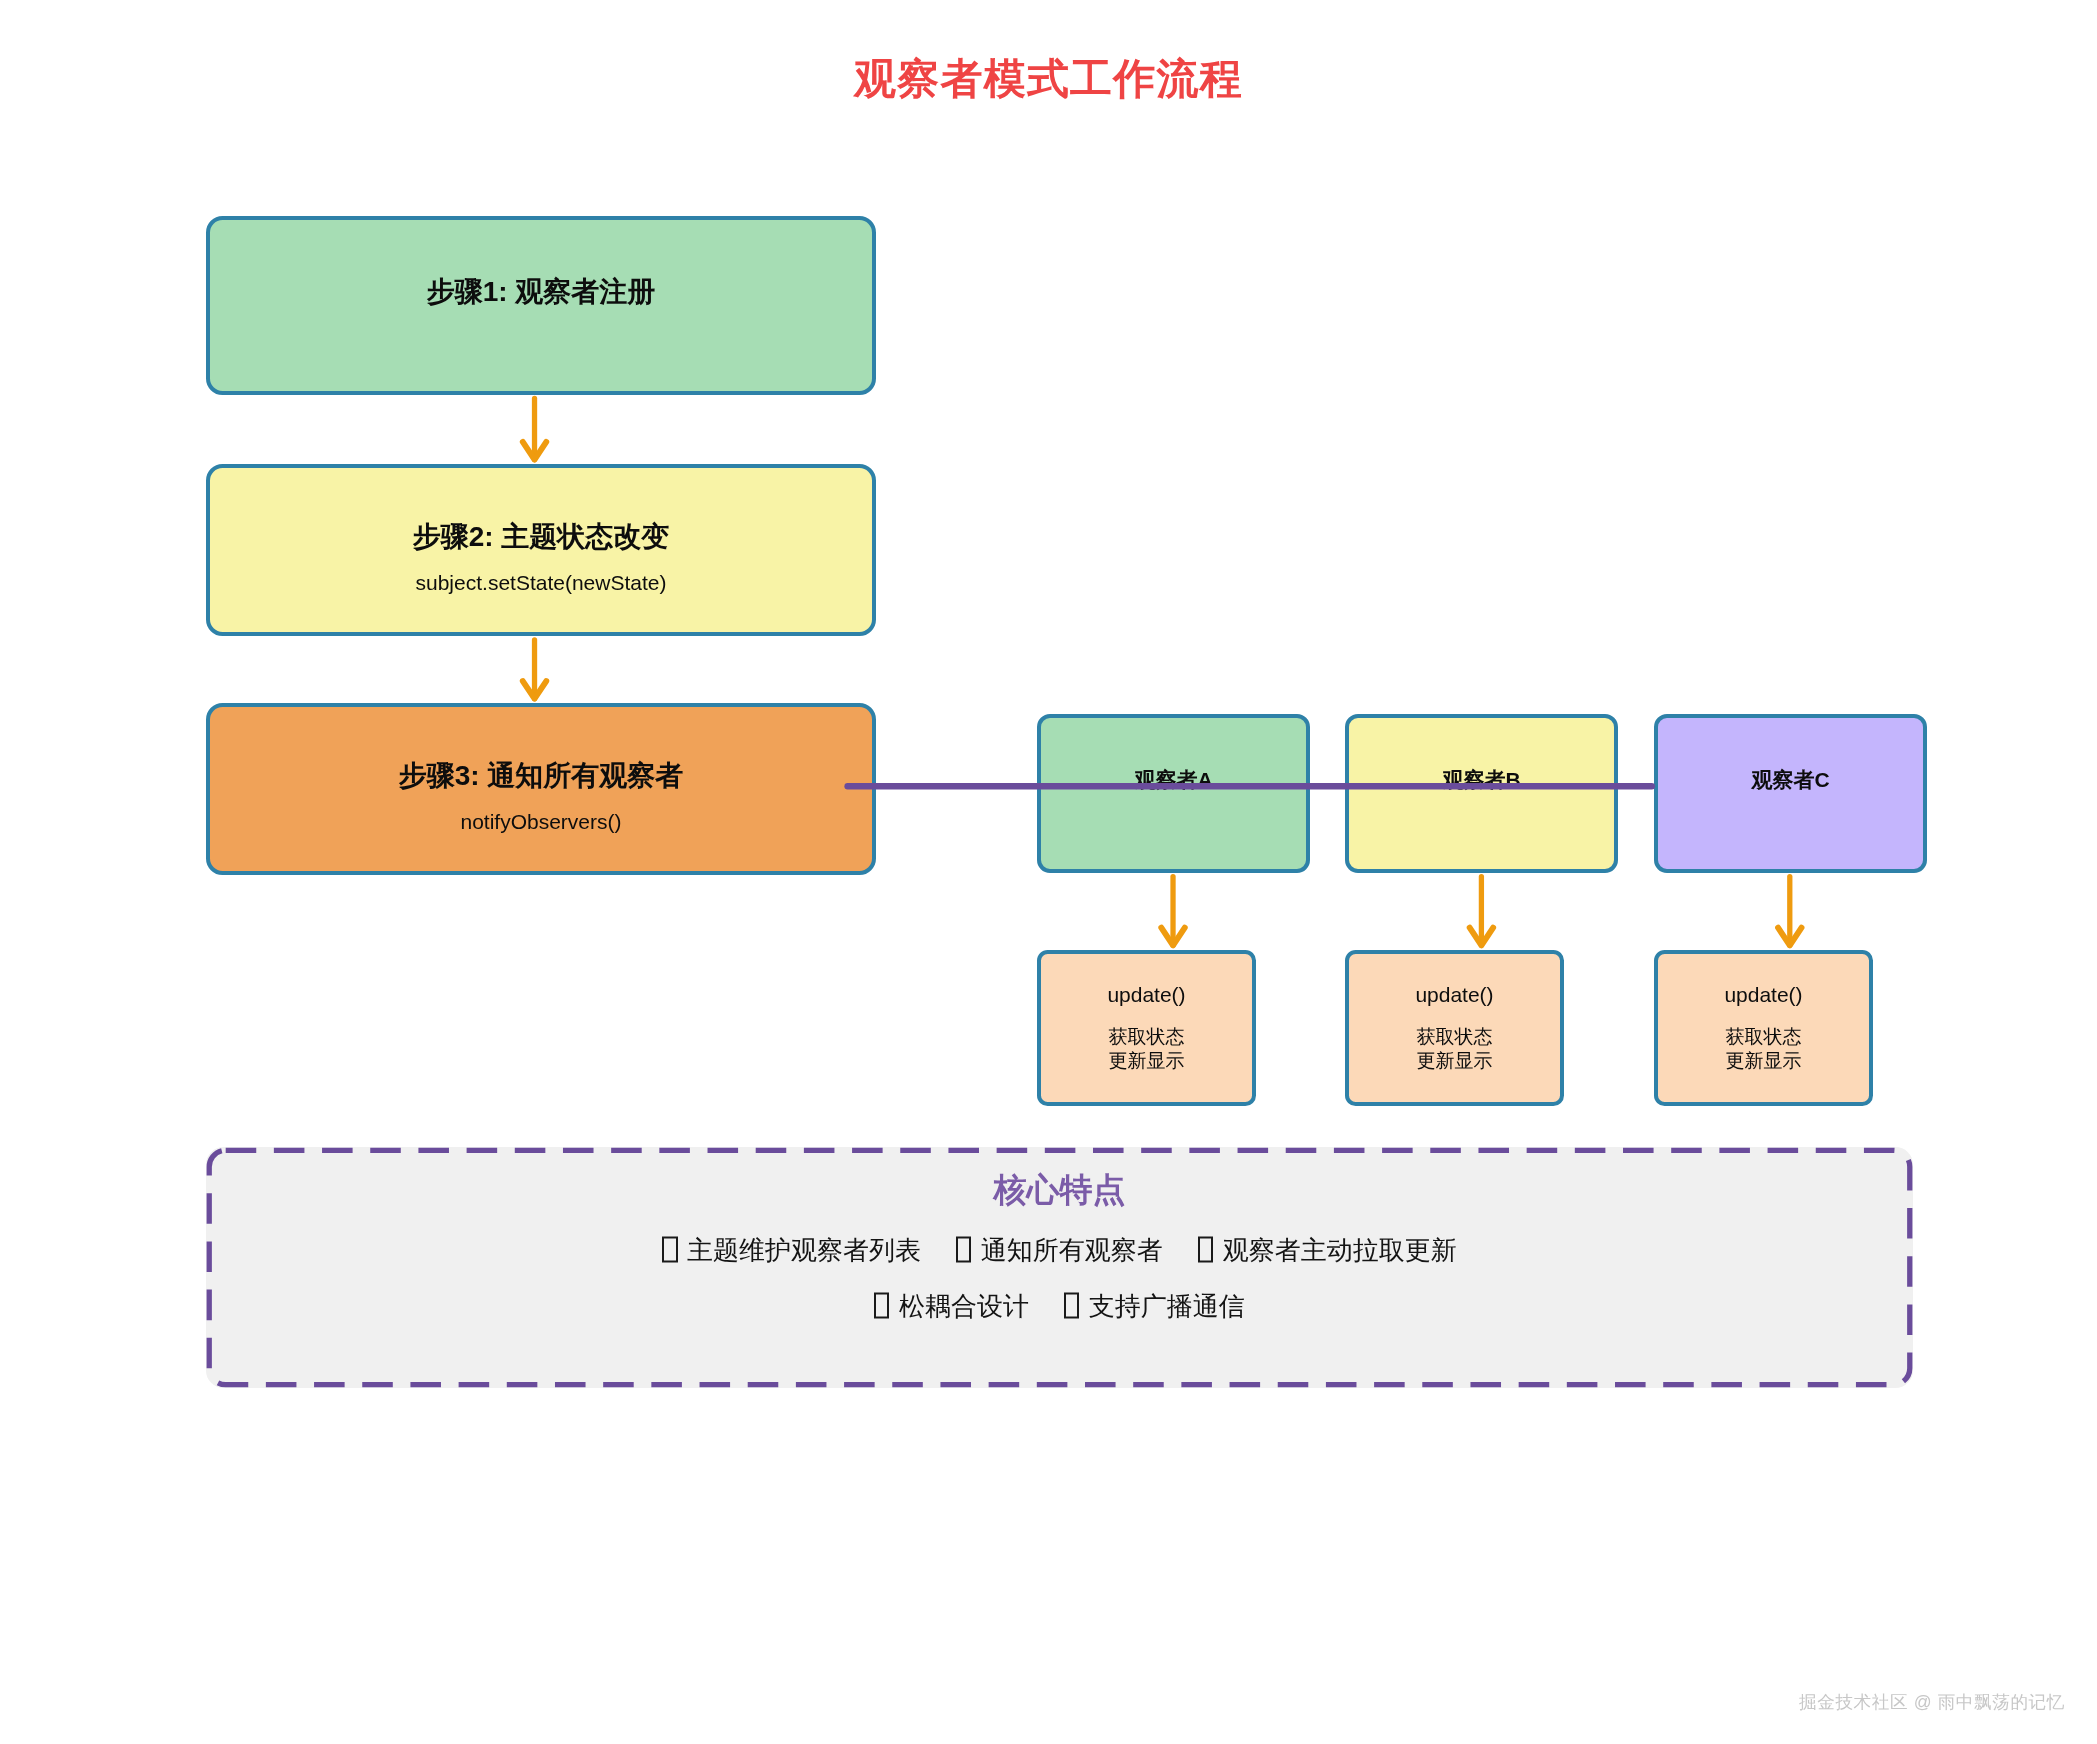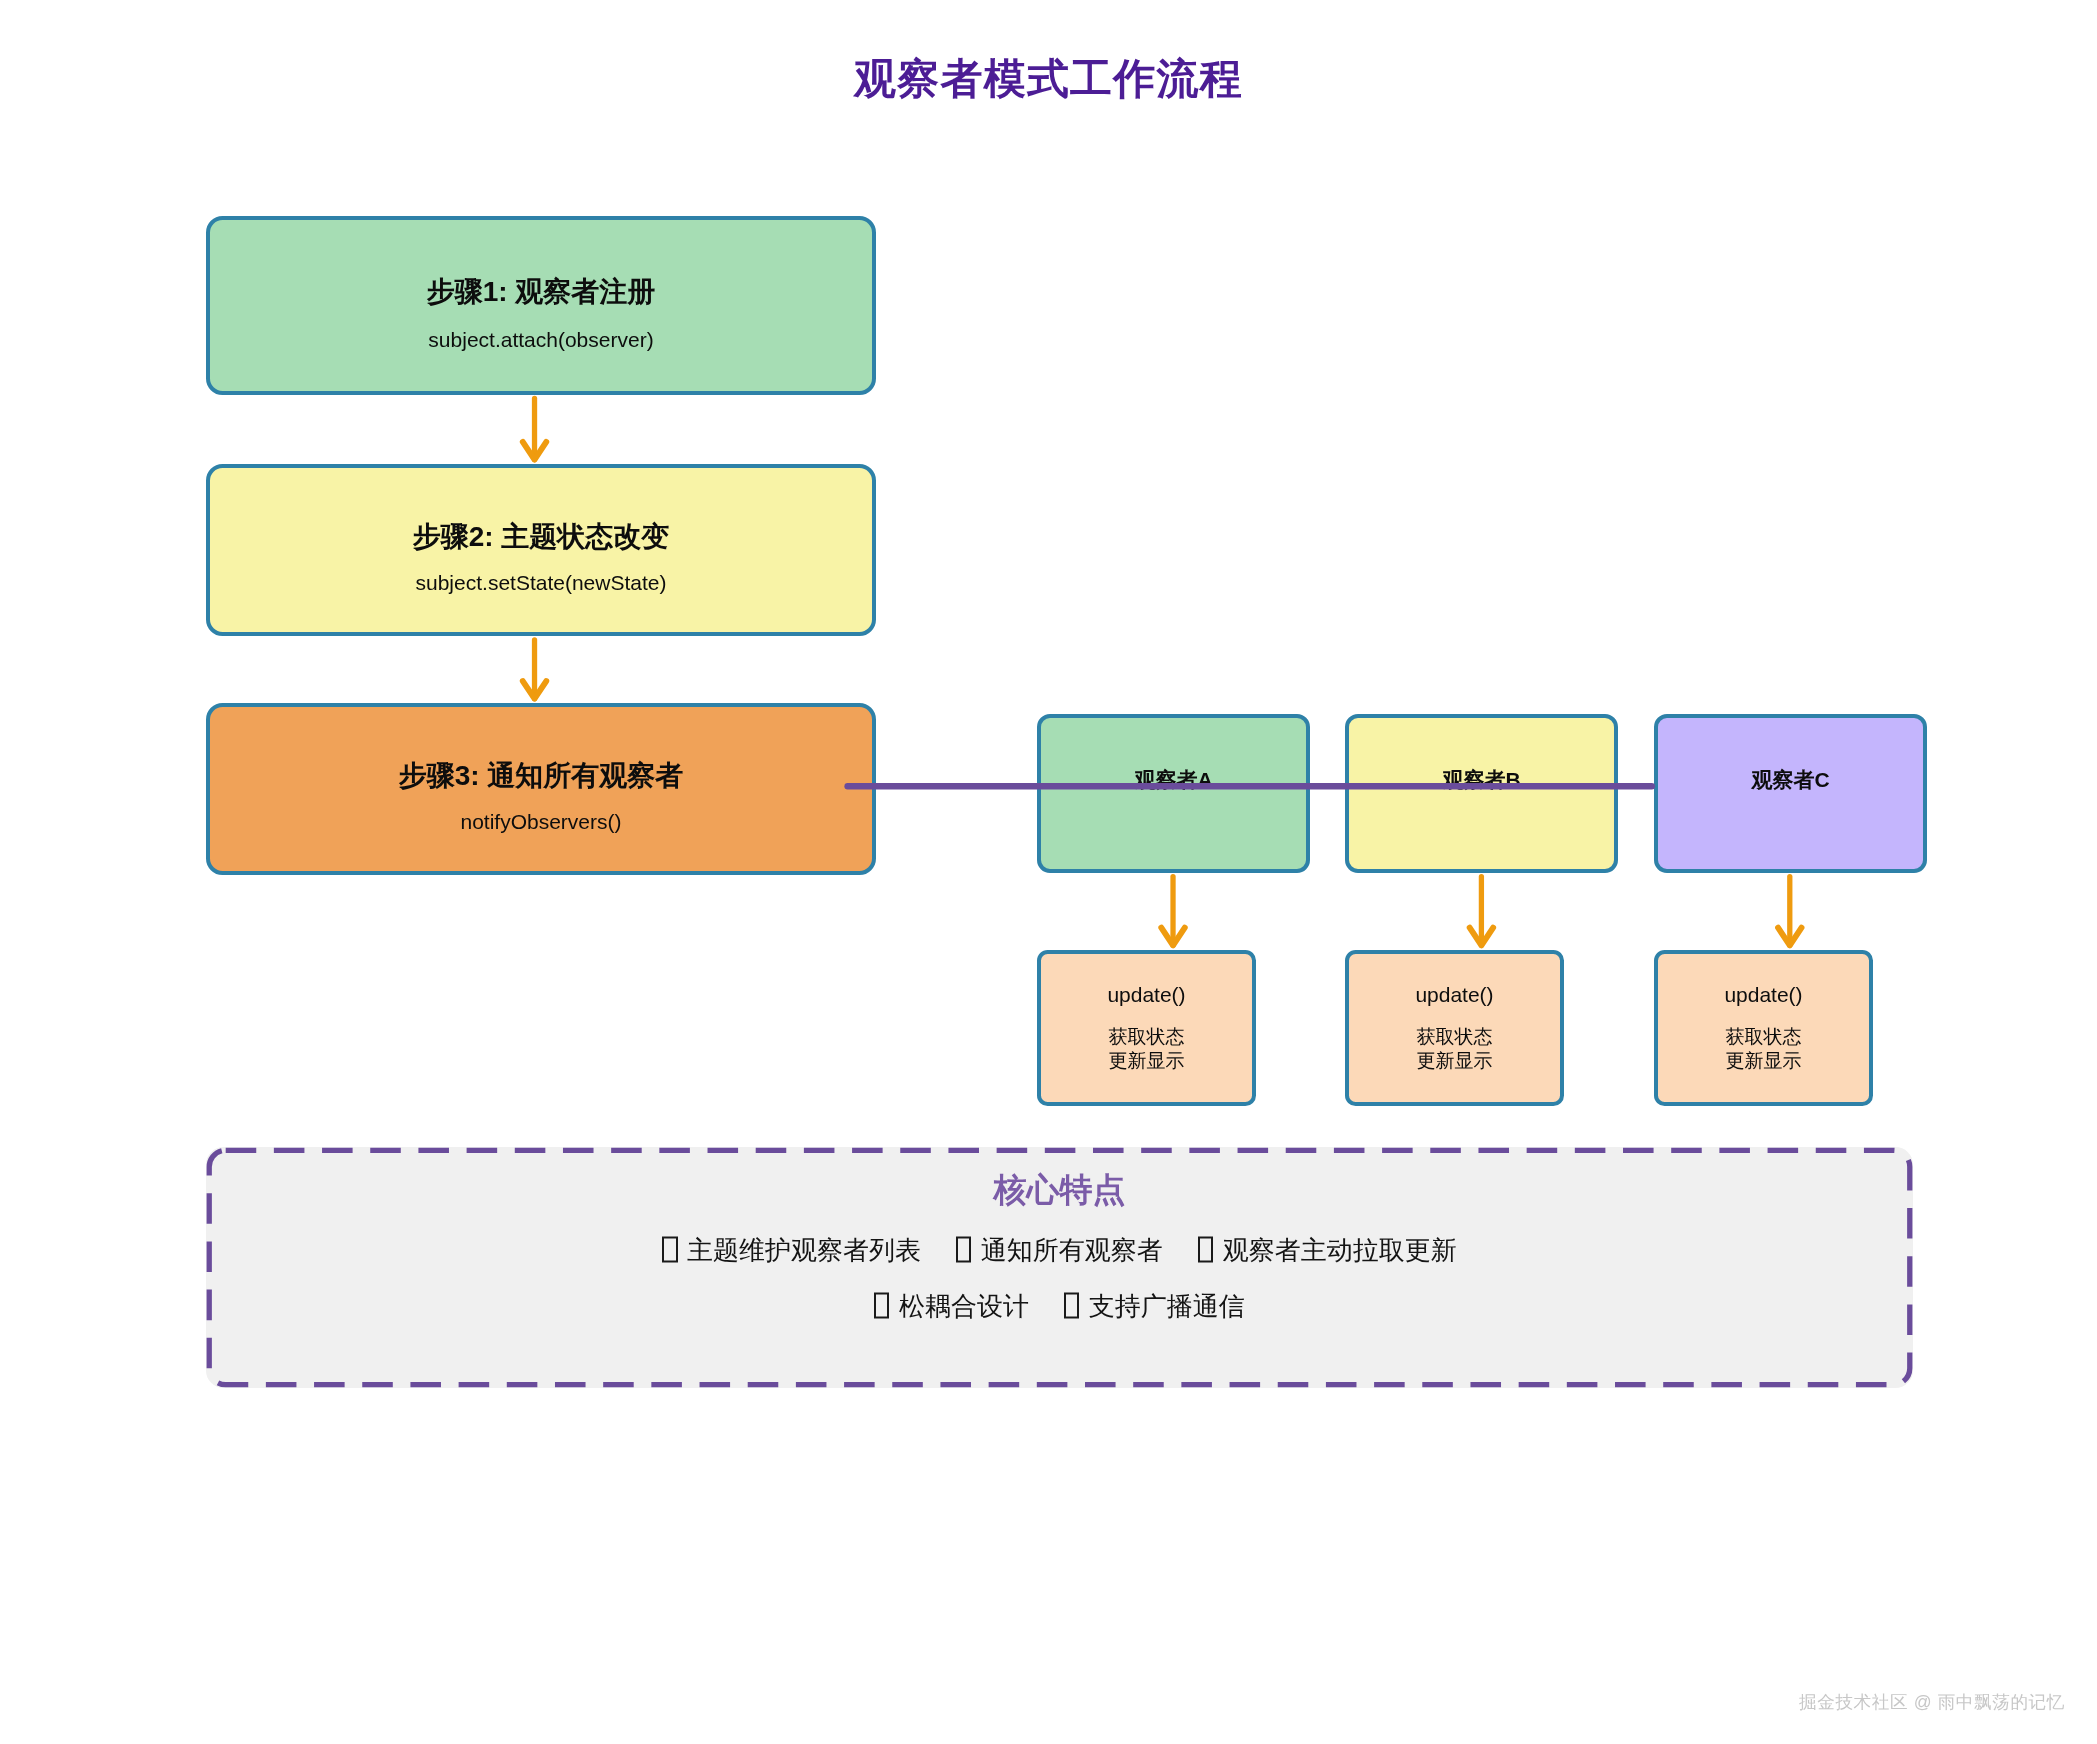--- a/index.html
+++ b/index.html
@@ -1,21 +1,21 @@
 <!DOCTYPE html>
 <html style="font-size:9.4px"><head>
 <meta charset="utf-8">
 <style>
   html,body{margin:0;padding:0;background:#ffffff;}
   body{font-family:"Liberation Sans","DejaVu Sans",sans-serif;color:#111;}
   #canvas{position:relative;width:2097px;height:1745px;background:#ffffff;overflow:hidden;}
 
   .page-title{
     position:absolute;left:0;top:51px;width:2097px;text-align:center;
-    font-size:42px;font-weight:bold;color:#4c1d95;letter-spacing:1.2px;
+    font-size:42px;font-weight:bold;color:#ef4444;letter-spacing:1.2px;
   }
 
   
   .step-box{
     position:absolute;left:206px;width:670px;box-sizing:border-box;
     border:4.7px solid #2e81a8;border-radius:16.5px;
   }
   .step-1{top:216px;height:179px;background:#a6ddb4;padding-left:25px;}
   .step-2{top:464px;height:172px;background:#f8f3a6;}
   .step-3{top:703px;height:172px;background:#f0a258;}
@@ -94,21 +94,20 @@
 </style>
 </head>
 <body>
 
 <div id="canvas">
 
   <div class="page-title">观察者模式工作流程</div>
 
   <div class="step-box step-1">
     <div class="step-heading">步骤1: 观察者注册</div>
-    <div class="step-code">subject.attach(observer)</div>
   </div>
 
   <div class="step-box step-2">
     <div class="step-heading">步骤2: 主题状态改变</div>
     <div class="step-code">subject.setState(newState)</div>
   </div>
 
   <div class="step-box step-3">
     <div class="step-heading">步骤3: 通知所有观察者</div>
     <div class="step-code">notifyObservers()</div>

